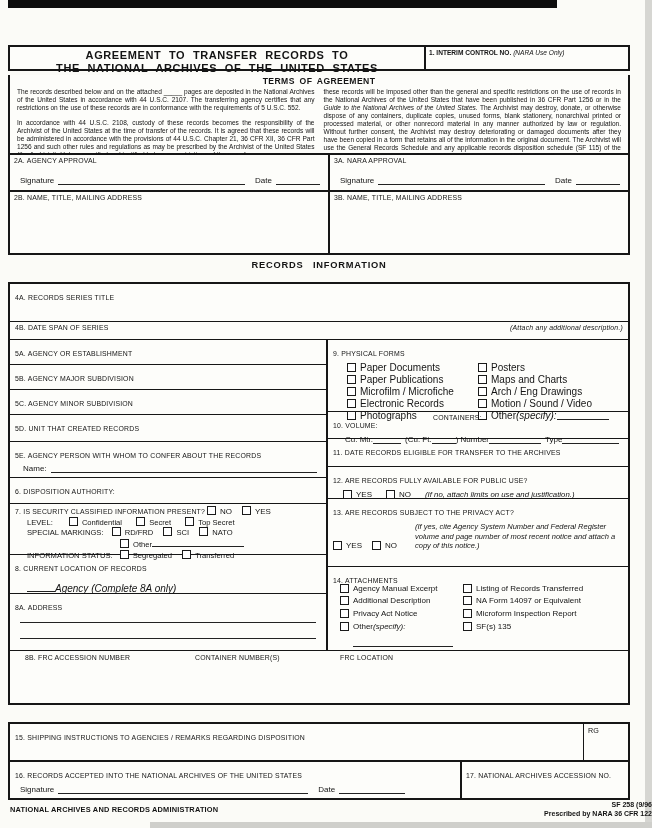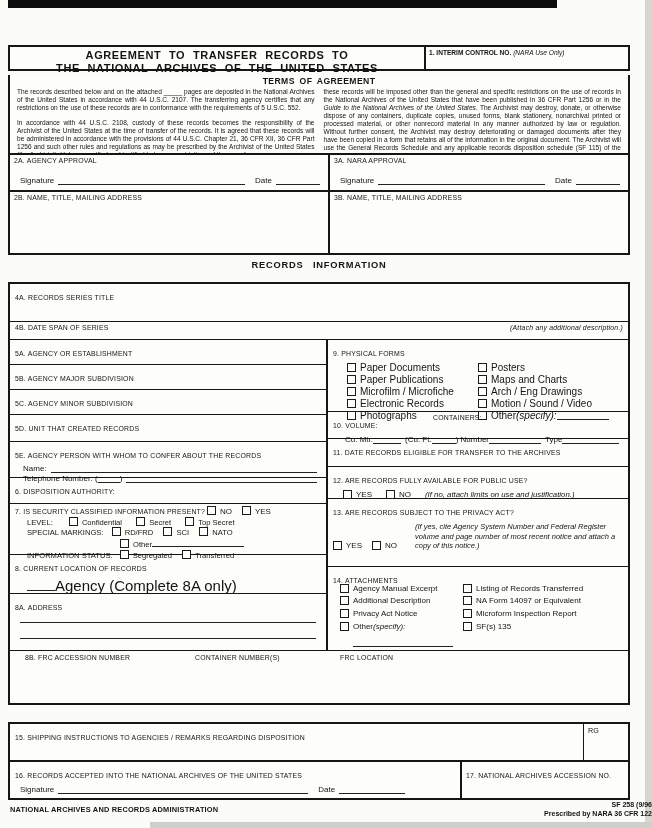--- a/index.html
+++ b/index.html
@@ -65,21 +65,21 @@
   .rcol { flex:1; display:flex; flex-direction:column; }
   .row { padding:2px 5px; border-bottom:1px solid #161616; position:relative; }
   .row:last-child { border-bottom:none; }
   .opt { font-size:7.6px; line-height:10px; }
   .cbl { font-size:8px; }
   .flexline { display:flex; align-items:flex-end; font-size:8px; }
 
   .r5e .flexline { margin:1.5px 0 0 8px; padding-right:4px; }
   .r7 .opt { margin-left:12px; }
   .r7 .top { margin-left:0; font-size:6.9px; }
-  .r8 .flexline { margin:2px 0 0 12px; font-size:15px; }
+  .r8 .flexline { margin:8px 0 0 12px; font-size:10px;font-style:italic; }
   .addr-line { position:absolute; left:10px; right:10px; border-bottom:1.2px solid #222; }
 
   .pf-cols { position:relative; height:60px; }
   .pf-c1 { position:absolute; left:14px; top:1px; }
   .pf-c2 { position:absolute; left:145px; top:1px; }
   .pf-item { height:12.2px; display:flex; align-items:center; white-space:nowrap; font-size:10px; }
 
   .r13-note { font-size:7.5px; line-height:9.6px; font-style:italic; width:208px; }
   .r14-c1 { position:absolute; left:12px; top:15px; }
   .r14-c2 { position:absolute; left:135px; top:15px; }
@@ -185,26 +185,20 @@
         <div class="row" style="height:25px">
           <span class="lbl">5C. AGENCY MINOR SUBDIVISION</span>
         </div>
         <div class="row" style="height:27px">
           <span class="lbl">5D. UNIT THAT CREATED RECORDS</span>
         </div>
         <div class="row r5e" style="height:36px">
           <span class="lbl">5E. AGENCY PERSON WITH WHOM TO CONFER ABOUT THE RECORDS</span>
           <div class="flexline">
             <span>Name:</span>
-            <span class="line grow" style="margin-left:4px"></span>
-          </div>
-          <div class="flexline">
-            <span>Telephone Number: (</span>
-            <span class="line" style="width:22px"></span>
-            <span>)</span>
             <span class="line grow" style="margin-left:4px"></span>
           </div>
         </div>
         <div class="row" style="height:26px">
           <span class="lbl">6.  DISPOSITION AUTHORITY:</span>
         </div>
         <div class="row r7" style="height:51px">
           <div class="opt top">
             <span class="lbl">7.  IS SECURITY CLASSIFIED INFORMATION PRESENT?</span>
             <span class="cb"></span><span class="cbl">NO</span>

